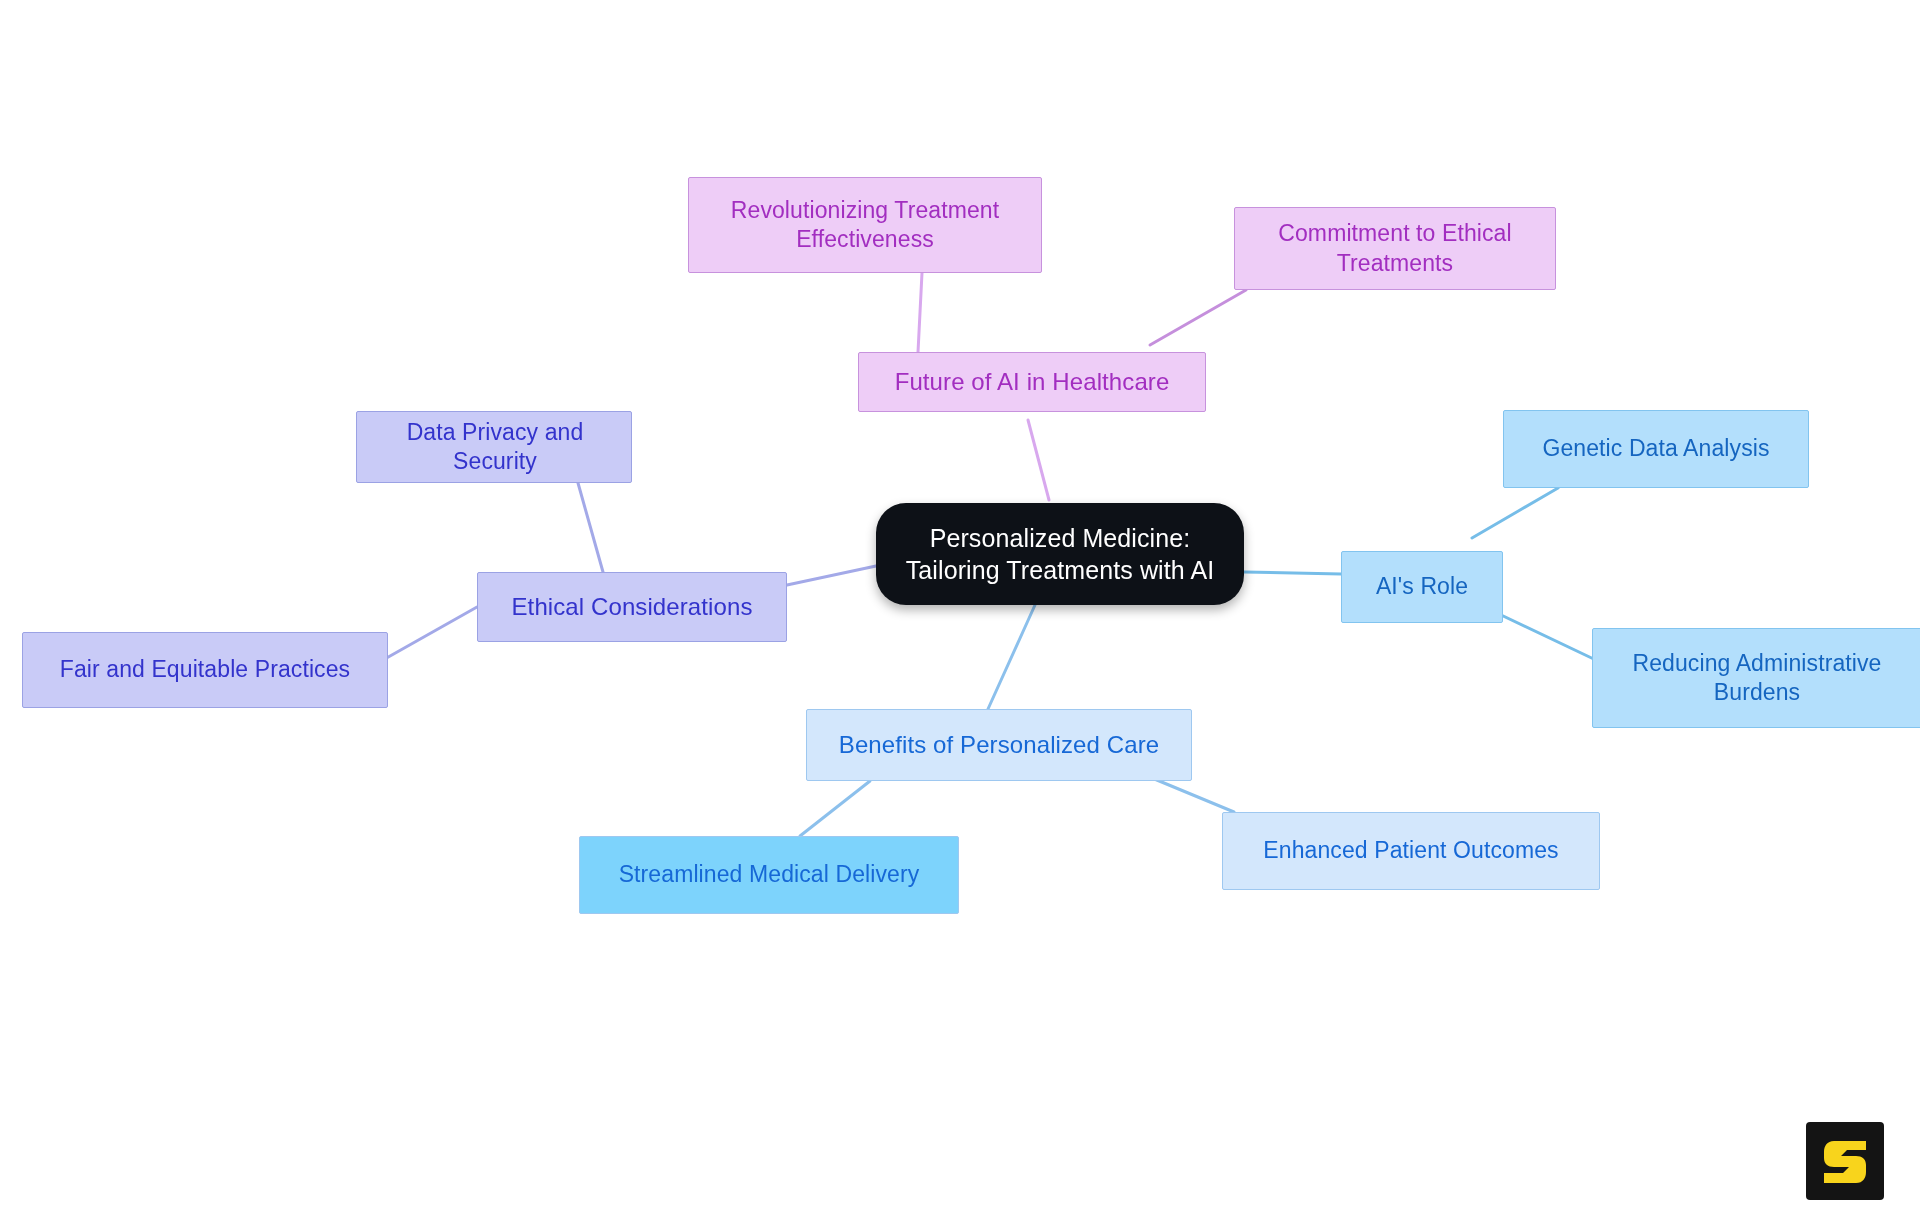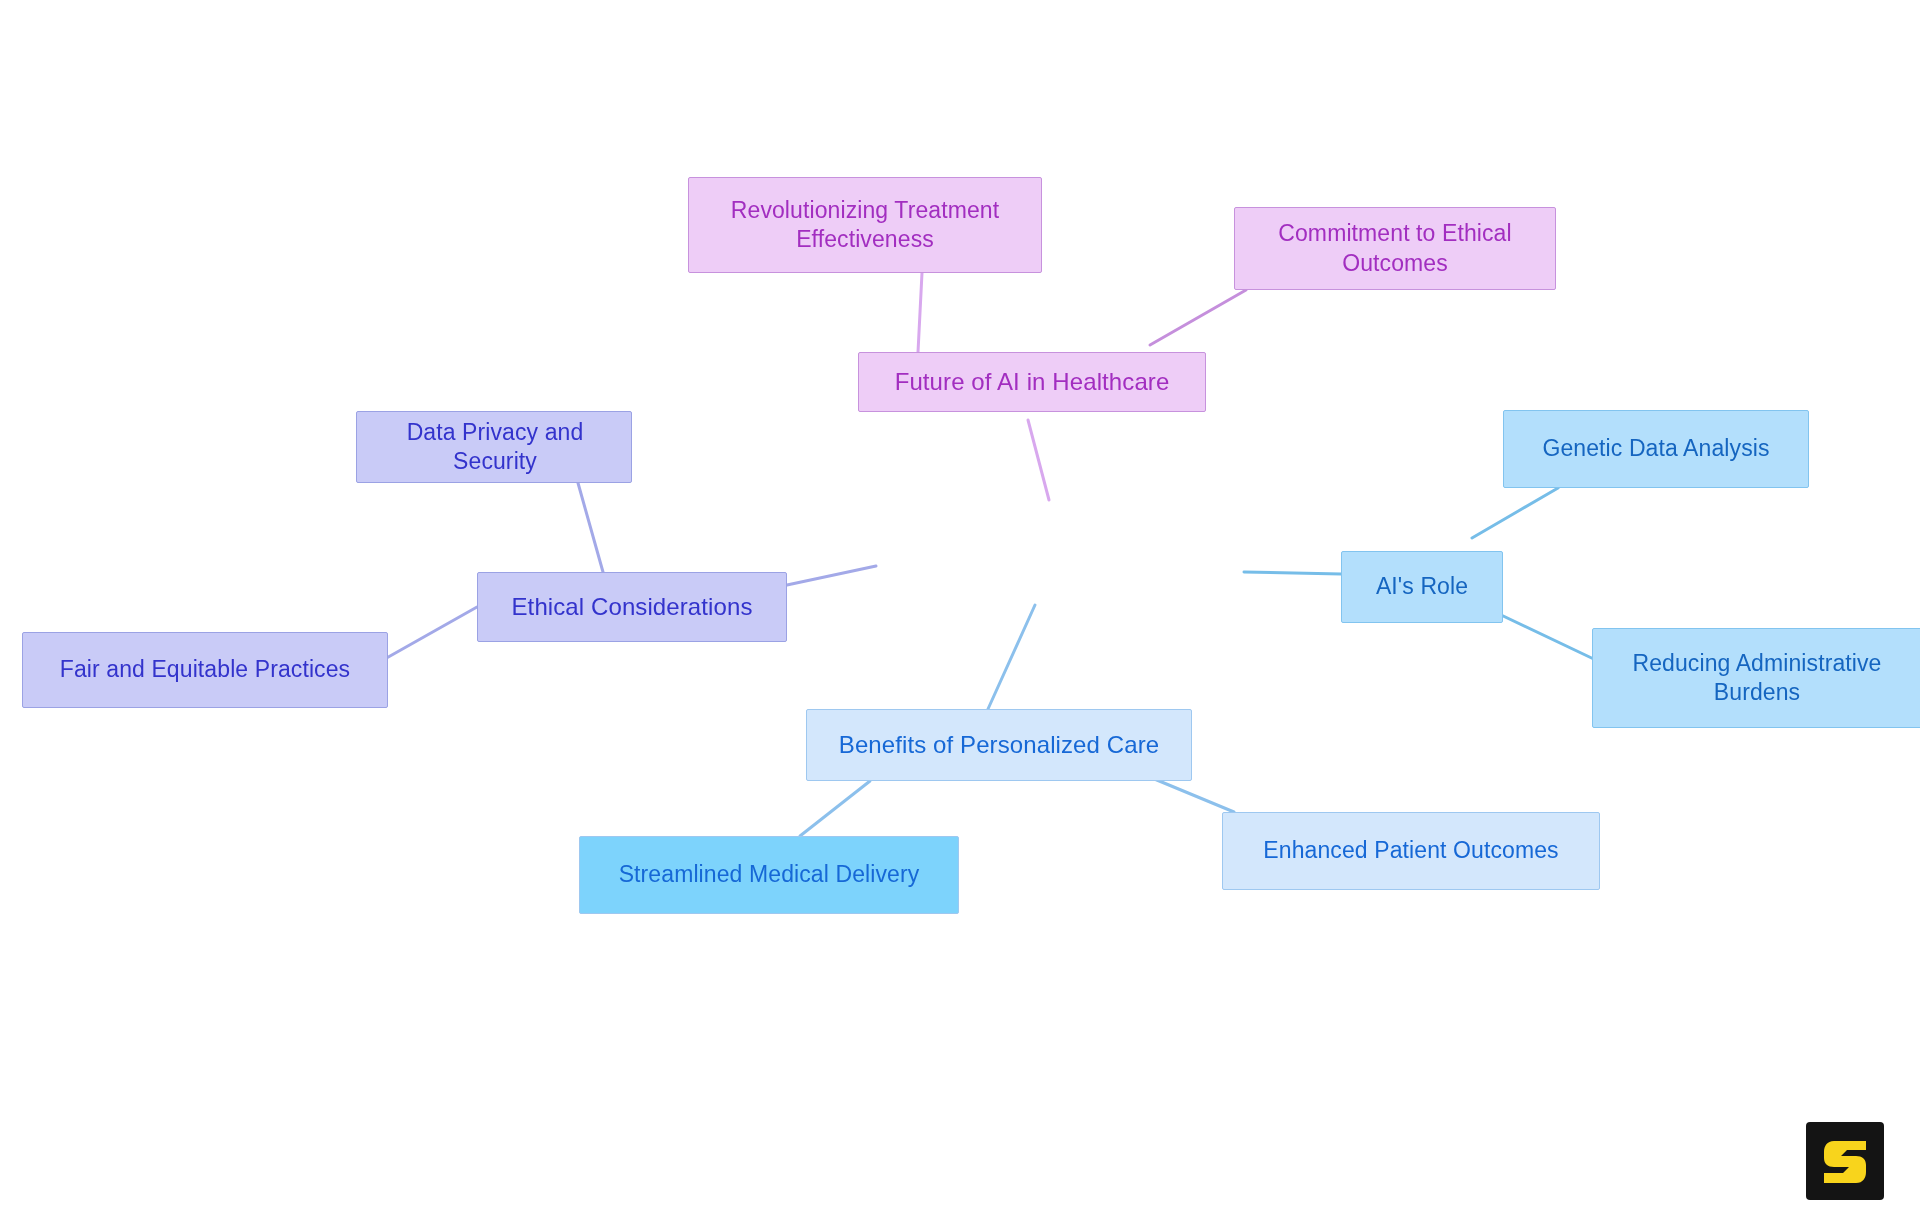--- a/index.html
+++ b/index.html
@@ -101,34 +101,40 @@
       <line x1="603" y1="572" x2="578" y2="483" stroke="#a3a9e8" stroke-width="3" stroke-linecap="round"></line>
       <line x1="477" y1="607" x2="383" y2="660" stroke="#a3a9e8" stroke-width="3" stroke-linecap="round"></line>
       <line x1="1244" y1="572" x2="1341" y2="574" stroke="#76bde8" stroke-width="3" stroke-linecap="round"></line>
       <line x1="1472" y1="538" x2="1558" y2="488" stroke="#76bde8" stroke-width="3" stroke-linecap="round"></line>
       <line x1="1478" y1="604" x2="1600" y2="662" stroke="#76bde8" stroke-width="3" stroke-linecap="round"></line>
       <line x1="1035" y1="605" x2="988" y2="709" stroke="#8cc0ec" stroke-width="3" stroke-linecap="round"></line>
       <line x1="870" y1="781" x2="800" y2="836" stroke="#8cc0ec" stroke-width="3" stroke-linecap="round"></line>
       <line x1="1152" y1="778" x2="1234" y2="812" stroke="#8cc0ec" stroke-width="3" stroke-linecap="round"></line>
     </svg>
 
+  <div class="node node-root" id="node-root" style="left: 876px; top: 503px; width: 368px; height: 102px; background: rgb(13, 17, 23); color: rgb(255, 255, 255);">
+    <div>
+      <div>Personalized Medicine:</div>
+      <div>Tailoring Treatments with AI</div>
+    </div>
+  </div>
 
   <div class="node node-branch-purple fs-24" id="node-future-of-ai" style="left: 858px; top: 352px; width: 348px; height: 60px; background: rgb(238, 205, 247); border-color: rgb(199, 146, 221); color: rgb(162, 46, 192);">
     <span>Future of AI in Healthcare</span>
   </div>
   <div class="node node-leaf-purple fs-23" id="node-revolutionizing-treatment" style="left: 688px; top: 177px; width: 354px; height: 96px; background: rgb(238, 205, 247); border-color: rgb(199, 146, 221); color: rgb(162, 46, 192);">
     <div>
       <div>Revolutionizing Treatment</div>
       <div>Effectiveness</div>
     </div>
   </div>
   <div class="node node-leaf-purple fs-23" id="node-commitment-ethical-standards" style="left: 1234px; top: 207px; width: 322px; height: 83px; background: rgb(238, 205, 247); border-color: rgb(199, 146, 221); color: rgb(162, 46, 192);">
     <div>
       <div>Commitment to Ethical</div>
-      <div>Outcomes</div>
+      <div>Treatments</div>
     </div>
   </div>
 
   <div class="node node-branch-indigo fs-24" id="node-ethical-considerations" style="left: 477px; top: 572px; width: 310px; height: 70px; background: rgb(201, 203, 247); border-color: rgb(155, 162, 228); color: rgb(51, 51, 204);">
     <span>Ethical Considerations</span>
   </div>
   <div class="node node-leaf-indigo fs-23" id="node-data-privacy-security" style="left: 356px; top: 411px; width: 276px; height: 72px; background: rgb(201, 203, 247); border-color: rgb(155, 162, 228); color: rgb(51, 51, 204); padding-left: 16px;">
     <span>Data Privacy and Security</span>
   </div>
   <div class="node node-leaf-indigo fs-23" id="node-fair-equitable-practices" style="left: 22px; top: 632px; width: 366px; height: 76px; background: rgb(201, 203, 247); border-color: rgb(155, 162, 228); color: rgb(51, 51, 204);">

